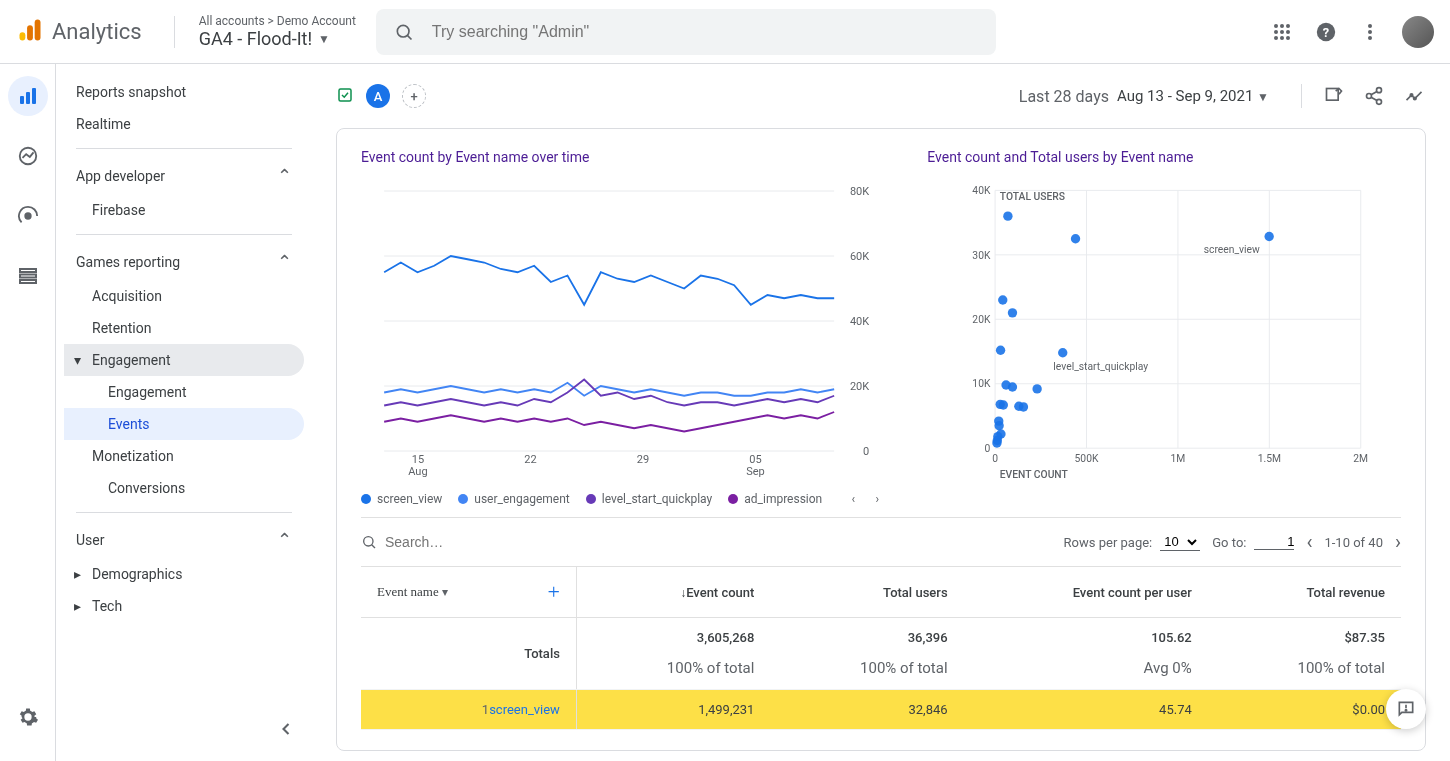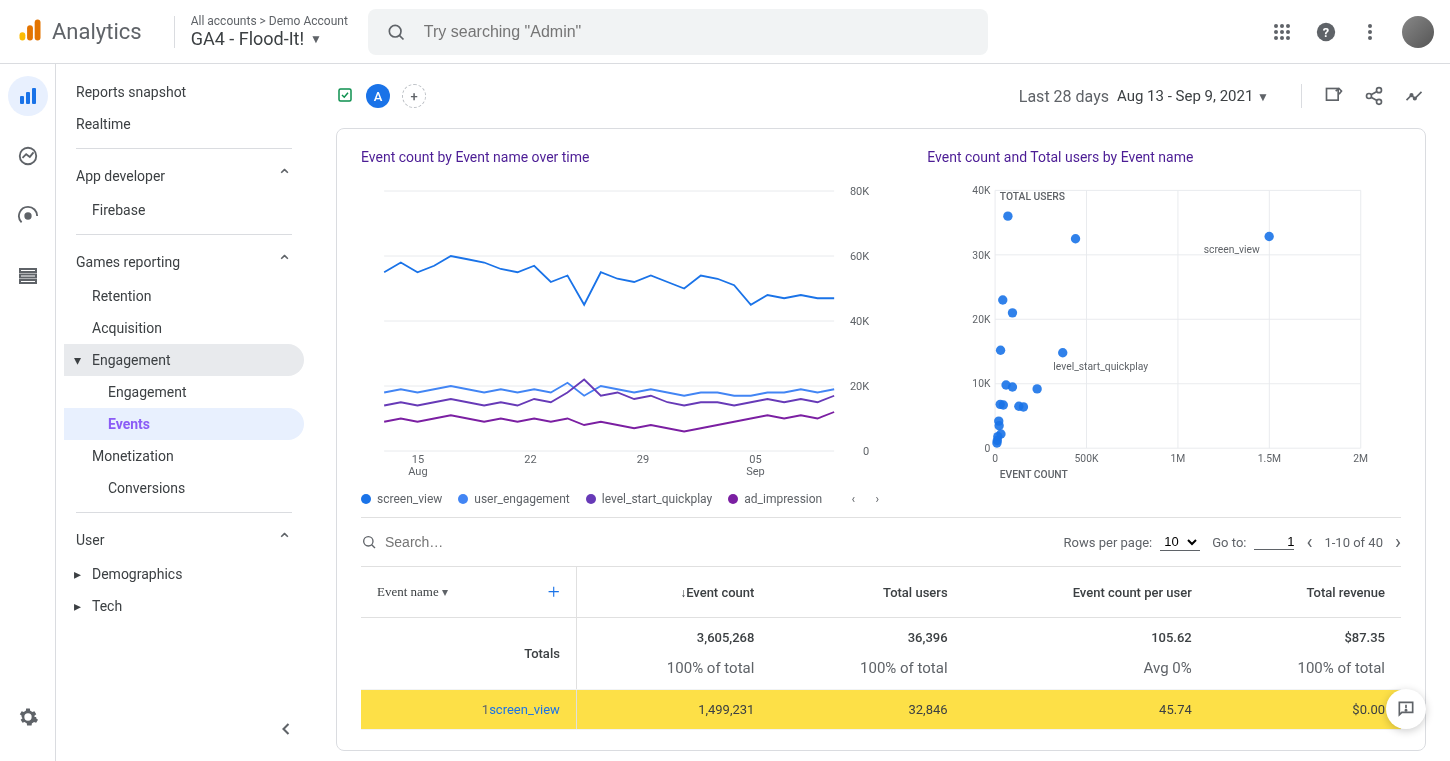--- a/index.html
+++ b/index.html
@@ -4,21 +4,21 @@
 <style>
 * { box-sizing: border-box; margin: 0; padding: 0; }
 body { font-family: 'Google Sans', Roboto, Arial, sans-serif; font-size: 14px; color: #3c4043; background: #fff; overflow: hidden; }
 
 
 .header { height: 64px; display: flex; align-items: center; padding: 0 16px; border-bottom: 1px solid #dadce0; }
 .logo-section { display: flex; align-items: center; gap: 8px; margin-right: 16px; }
 .logo-icon svg { width: 28px; height: 28px; }
 .logo-text { font-size: 22px; color: #5f6368; font-weight: 400; }
 .divider { width: 1px; height: 32px; background: #dadce0; margin: 0 16px; }
-.breadcrumb-section { display: flex; flex-direction: column; cursor: pointer; }
+.breadcrumb-section { display: flex; flex-direction: column; cursor: pointer; margin-left: 8px; }
 .breadcrumb-top { font-size: 12px; color: #5f6368; display: flex; align-items: center; gap: 4px; }
 .breadcrumb-bottom { font-size: 18px; color: #3c4043; display: flex; align-items: center; gap: 6px; }
 .caret-down { font-size: 12px; color: #5f6368; }
 .search-bar { flex: 1; max-width: 620px; margin-left: 20px; background: #f1f3f4; border-radius: 8px; height: 46px; display: flex; align-items: center; padding: 0 16px; gap: 16px; }
 .search-bar input { border: none; background: transparent; outline: none; font-size: 16px; color: #5f6368; flex: 1; }
 .header-actions { margin-left: auto; display: flex; align-items: center; gap: 20px; }
 .icon-btn { width: 24px; height: 24px; display: flex; align-items: center; justify-content: center; color: #5f6368; cursor: pointer; }
 .avatar { width: 32px; height: 32px; border-radius: 50%; background: linear-gradient(135deg,#888,#555); }
 
 
@@ -26,21 +26,21 @@
 .nav-rail { width: 56px; border-right: 1px solid #dadce0; display: flex; flex-direction: column; align-items: center; padding: 12px 0; gap: 20px; position: relative; }
 .rail-icon { width: 40px; height: 40px; display: flex; align-items: center; justify-content: center; border-radius: 50%; cursor: pointer; color: #5f6368; }
 .rail-icon.active { background: #e8f0fe; color: #1a73e8; }
 .rail-bottom { margin-top: auto; margin-bottom: 12px; }
 
 .sidebar { width: 256px; padding: 12px 8px; overflow-y: auto; position: relative; }
 .side-item { padding: 8px 12px; border-radius: 0 20px 20px 0; cursor: pointer; font-size: 14px; color: #3c4043; display: flex; align-items: center; justify-content: space-between; }
 .side-item.sub1 { padding-left: 28px; }
 .side-item.sub2 { padding-left: 44px; }
 .side-item.selected-group { background: #e8eaed; }
-.side-item.active { background: #e8f0fe; color: #8b5cf6; font-weight: 700; }
+.side-item.active { background: #e8f0fe; color: #1d4ed8; font-weight: 400; }
 .side-sep { height: 1px; background: #dadce0; margin: 8px 12px; }
 .side-caret { color: #5f6368; font-size: 18px; }
 .collapse-btn { position: absolute; bottom: 16px; width: 32px; height: 32px; display: flex; align-items: center; justify-content: center; cursor: pointer; left: 260px; }
 
 .content { flex: 1; overflow-y: auto; padding: 0 24px; }
 .content-header { display: flex; align-items: center; padding: 20px 0; gap: 12px; }
 .page-title { font-size: 22px; color: #3c4043; }
 .chip { width: 24px; height: 24px; border-radius: 50%; display: inline-flex; align-items: center; justify-content: center; font-size: 13px; font-weight: 500; }
 .chip-a { background: #1a73e8; color: #fff; }
 .chip-plus { border: 1px dashed #bdc1c6; color: #5f6368; cursor: pointer; }
@@ -200,24 +200,24 @@
       </div>
       <div class="side-item sub1">
         <span>Firebase</span>
       </div>
       <div class="side-sep"></div>
       <div class="side-item">
         <span>Games reporting</span>
         <span class="side-caret">⌃</span>
       </div>
       <div class="side-item sub1">
+        <span>Acquisition</span>
+      </div>
+      <div class="side-item sub1">
         <span>Retention</span>
-      </div>
-      <div class="side-item sub1">
-        <span>Acquisition</span>
       </div>
       <div class="side-item sub1 selected-group">
         <span style="position:absolute;margin-left:-18px">▾</span>
         <span>Engagement</span>
       </div>
       <div class="side-item sub2">
         <span>Engagement</span>
       </div>
       <div class="side-item sub2 active">
         <span>Events</span>

